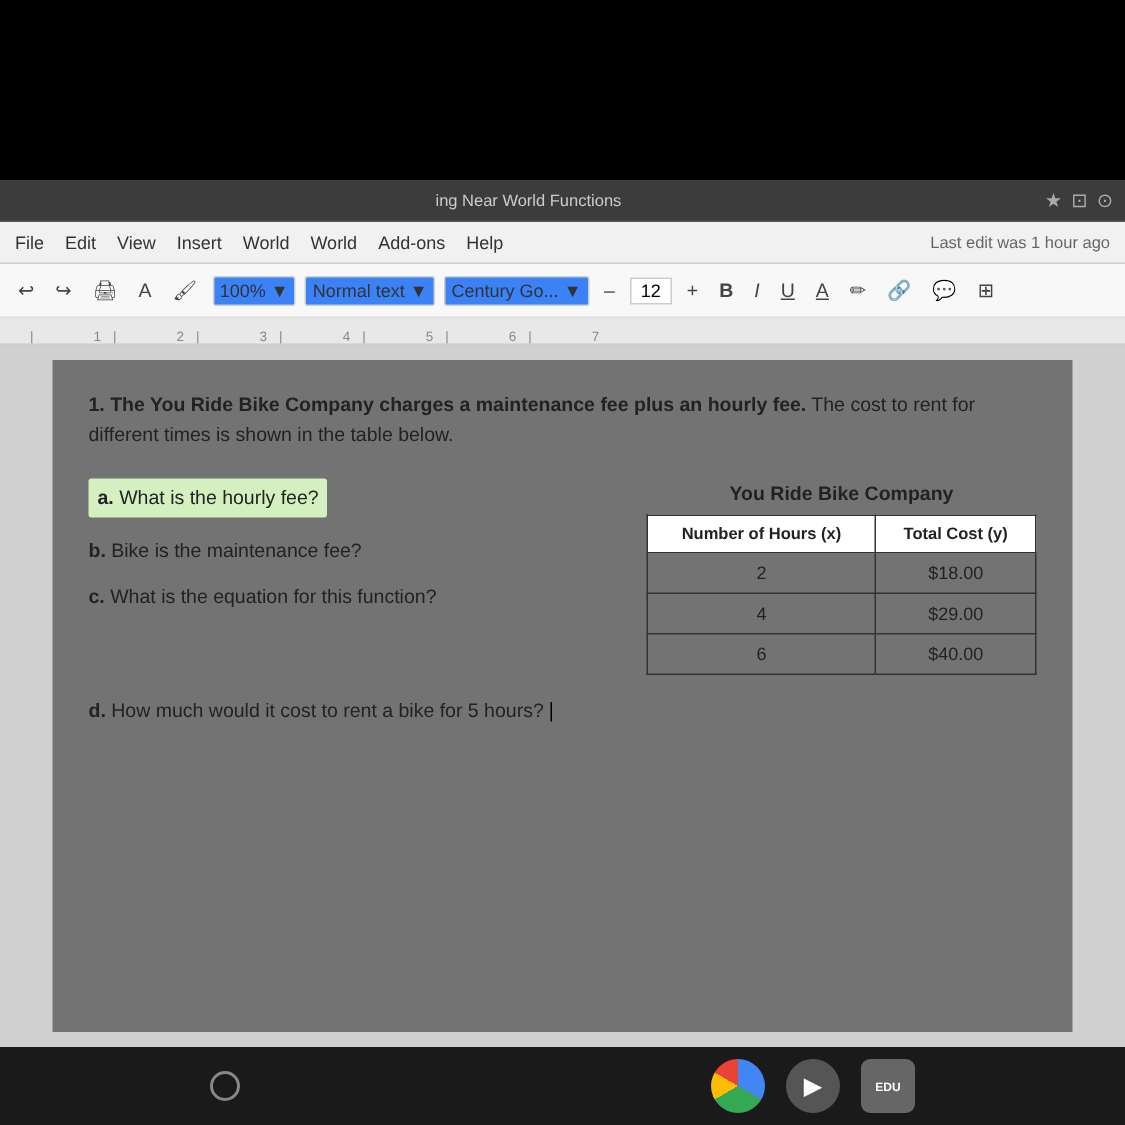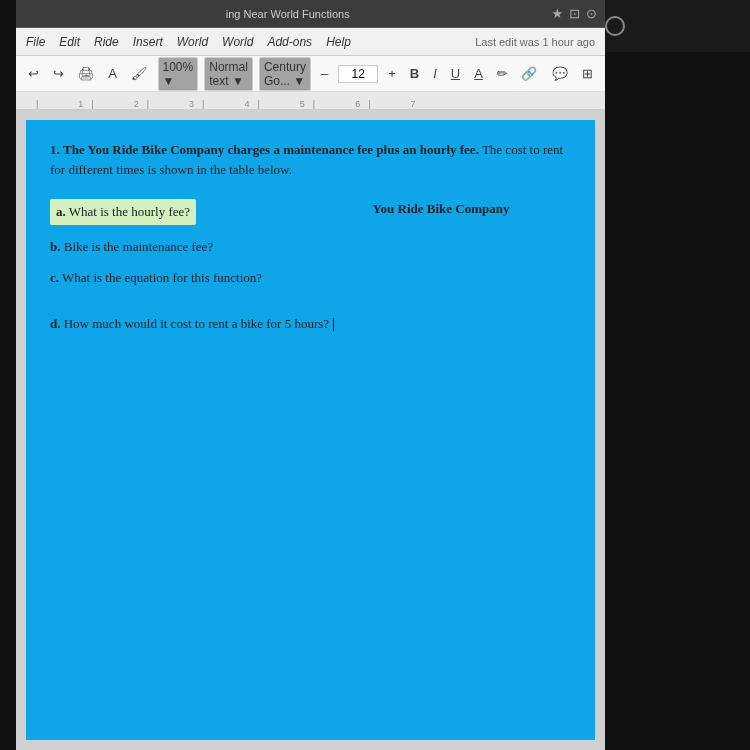--- a/index.html
+++ b/index.html
@@ -8,23 +8,22 @@
       width: 750px;
       height: 750px;
       overflow: hidden;
       font-family: Arial, sans-serif;
     }
 
     .screen {
       width: 750px;
       height: 750px;
       display: flex;
-      flex-direction: row;
+      flex-direction: column;
       background: #111;
-      padding-left: 16px;
     }
 
     
     .top-bar {
       height: 120px;
       background: #000;
       flex-shrink: 0;
     }
 
     
@@ -70,21 +69,20 @@
       padding: 0 10px;
       gap: 14px;
       border-bottom: 1px solid #ccc;
       flex-shrink: 0;
     }
 
     .menu-item {
       font-size: 12px;
       color: #333;
       cursor: pointer;
-      font-style: italic;
     }
 
     .last-edit {
       margin-left: auto;
       font-size: 11px;
       color: #666;
     }
 
     
     .toolbar {
@@ -101,29 +99,29 @@
     .toolbar-btn {
       font-size: 13px;
       color: #444;
       cursor: pointer;
       padding: 2px 4px;
     }
 
     .toolbar-select {
       font-size: 12px;
       color: #333;
-      background: #a3a3a3;
+      background: #3b82f6;
       border: 1px solid #ccc;
       padding: 2px 4px;
       cursor: pointer;
       border-radius: 2px;
     }
 
     .font-size-input {
-      width: 40px;
+      width: 28px;
       font-size: 12px;
       text-align: center;
       border: 1px solid #ccc;
       padding: 1px 2px;
     }
 
     .bold-btn { font-weight: bold; }
     .italic-btn { font-style: italic; }
     .underline-btn { text-decoration: underline; }
 
@@ -151,28 +149,27 @@
     .doc-area {
       flex: 1;
       background: #d0d0d0;
       display: flex;
       justify-content: center;
       padding: 10px;
       overflow: hidden;
     }
 
     .doc-page {
-      background: #0ea5e9;
+      background: #737373;
       width: 100%;
       max-width: 680px;
       padding: 20px 24px;
       font-size: 13px;
       color: #222;
       line-height: 1.5;
-      font-family: Liberation Serif, serif;
     }
 
     .question-intro {
       margin-bottom: 10px;
     }
 
     .question-intro p {
       font-size: 13px;
       color: #222;
     }
@@ -307,21 +304,21 @@
       <div class="title-icons">
         <span class="title-icon">★</span>
         <span class="title-icon">⊡</span>
         <span class="title-icon">⊙</span>
       </div>
     </div>
 
     <div class="menu-bar">
       <span class="menu-item">File</span>
       <span class="menu-item">Edit</span>
-      <span class="menu-item">Ride</span>
+      <span class="menu-item">View</span>
       <span class="menu-item">Insert</span>
       <span class="menu-item">World</span>
       <span class="menu-item">World</span>
       <span class="menu-item">Add-ons</span>
       <span class="menu-item">Help</span>
       <span class="last-edit">Last edit was 1 hour ago</span>
     </div>
 
     <div class="toolbar">
       <span class="toolbar-btn">↩</span>
@@ -401,20 +398,42 @@
             </div>
 
             <div class="question-item">
               <strong>c.</strong>
               <span>What is the equation for this function?</span>
             </div>
           </div>
 
           <div class="right-table">
             <div class="table-title">You Ride Bike Company</div>
+            <table class="data-table">
+              <thead>
+                <tr>
+                  <th>Number of Hours (x)</th>
+                  <th>Total Cost (y)</th>
+                </tr>
+              </thead>
+              <tbody>
+                <tr>
+                  <td>2</td>
+                  <td>$18.00</td>
+                </tr>
+                <tr>
+                  <td>4</td>
+                  <td>$29.00</td>
+                </tr>
+                <tr>
+                  <td>6</td>
+                  <td>$40.00</td>
+                </tr>
+              </tbody>
+            </table>
           </div>
 
         </div>
 
         <div class="question-item">
           <strong>d.</strong>
           <span>How much would it cost to rent a bike for 5 hours?</span>
           <span class="cursor-line"></span>
         </div>
 

